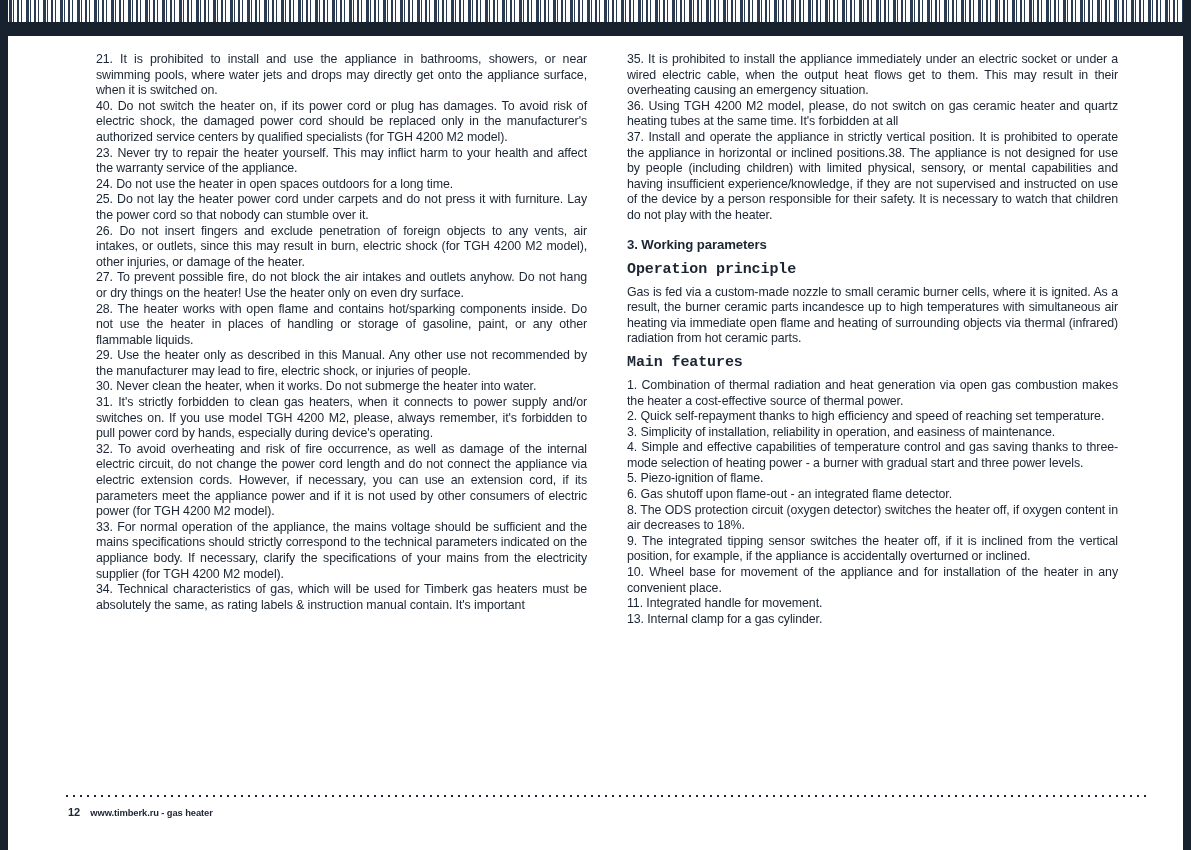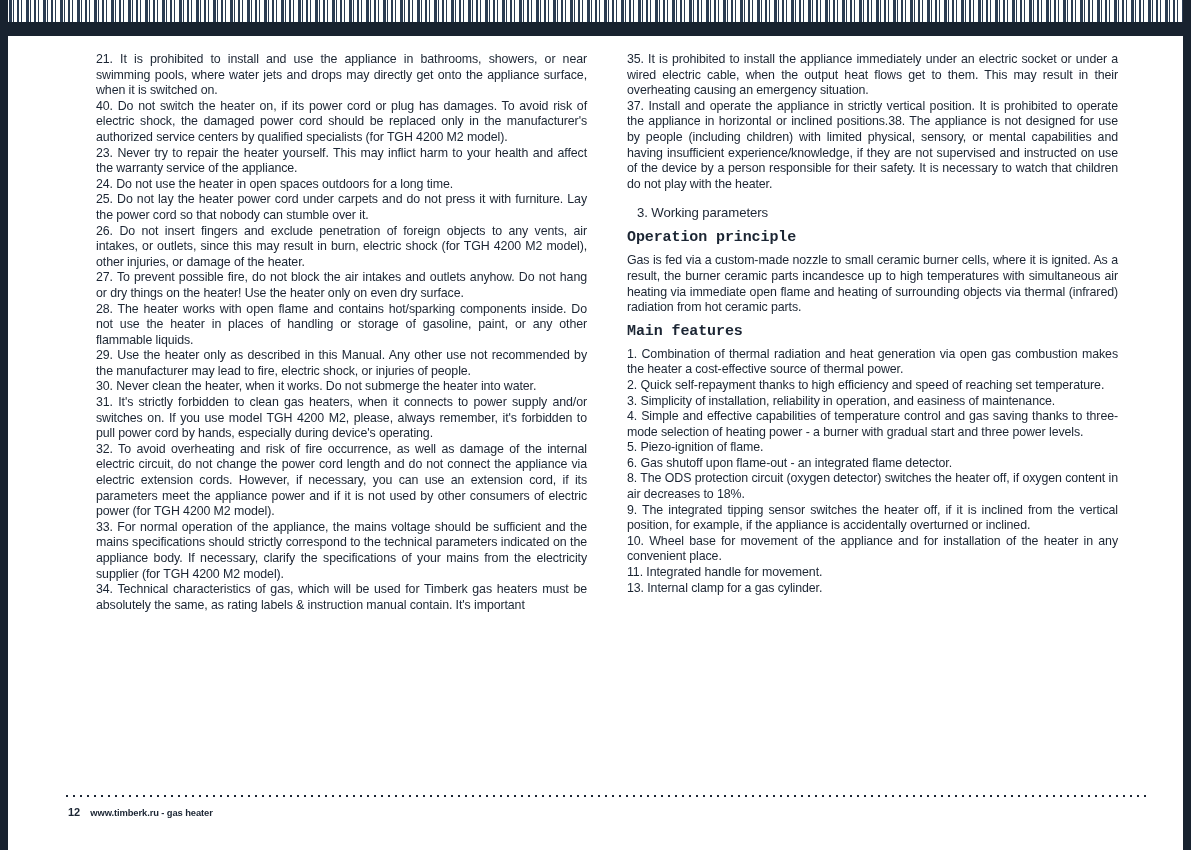--- a/index.html
+++ b/index.html
@@ -82,22 +82,22 @@
   p.para {
     margin: 0 0 0 0;
     font-size: 12.4px;
     line-height: 15.6px;
     text-align: justify;
     text-justify: inter-word;
     letter-spacing: -0.1px;
   }
   .h-section {
     font-size: 13.2px;
-    font-weight: normal;
-    margin: 13px 0 9px 10px;
+    font-weight: bold;
+    margin: 13px 0 9px 0;
     letter-spacing: -0.1px;
   }
   .h-sub {
     font-size: 15px;
     font-weight: bold;
     margin: 7px 0 7px 0;
     letter-spacing: -0.1px;
     font-family: Liberation Mono, monospace;
   }
 
@@ -158,20 +158,21 @@
       <p class="para">29. Use the heater only as described in this Manual. Any other use not recommended by the manufacturer may lead to fire, electric shock, or injuries of people.</p>
       <p class="para">30. Never clean the heater, when it works. Do not submerge the heater into water.</p>
       <p class="para">31. It's strictly forbidden to clean gas heaters, when it connects to power supply and/or switches on. If you use model TGH 4200 M2, please, always remember, it's forbidden to pull power cord by hands, especially during device's operating.</p>
       <p class="para">32. To avoid overheating and risk of fire occurrence, as well as damage of the internal electric circuit, do not change the power cord length and do not connect the appliance via electric extension cords. However, if necessary, you can use an extension cord, if its parameters meet the appliance power and if it is not used by other consumers of electric power (for  TGH 4200 M2 model).</p>
       <p class="para">33. For normal operation of the appliance, the mains voltage should be sufficient and the mains specifications should strictly correspond to the technical parameters indicated on the appliance body. If necessary, clarify the specifications of your mains from the electricity supplier  (for  TGH 4200 M2 model).</p>
       <p class="para">34. Technical characteristics of gas, which will be used for Timberk gas heaters must be absolutely the same, as rating labels &amp; instruction manual contain. It's important</p>
     </div>
 
     <div class="col">
       <p class="para">35. It is prohibited to install the appliance immediately under an electric socket or under a wired electric cable, when the output heat flows get to them. This may result in their overheating causing an emergency situation.</p>
+      <p class="para">36. Using TGH 4200 M2 model, please, do not switch on gas ceramic heater and quartz heating tubes at the same time. It's forbidden at all</p>
       <p class="para">37. Install and operate the appliance in strictly vertical position. It is prohibited to operate the appliance in horizontal or inclined positions.38. The appliance is not designed for use by people (including children) with limited physical, sensory, or mental capabilities and having insufficient experience/knowledge, if they are not supervised and instructed on use of the device by a person responsible for their safety. It is necessary to watch that children do not play with the heater.</p>
 
       <div class="h-section">3. Working parameters</div>
       <div class="h-sub">Operation principle</div>
       <p class="para">Gas is fed via a custom-made nozzle to small ceramic burner cells, where it is ignited. As a result, the burner ceramic parts incandesce up to high temperatures with simultaneous air heating via immediate open flame and heating of surrounding objects via thermal (infrared) radiation from hot ceramic parts.</p>
       <div class="h-sub">Main features</div>
 
       <p class="para">1. Combination of thermal radiation and heat generation via open gas combustion makes the heater a cost-effective source of thermal power.</p>
       <p class="para">2. Quick self-repayment thanks to high efficiency and speed of reaching set temperature.</p>
       <p class="para">3. Simplicity of installation, reliability in operation, and easiness of maintenance.</p>

